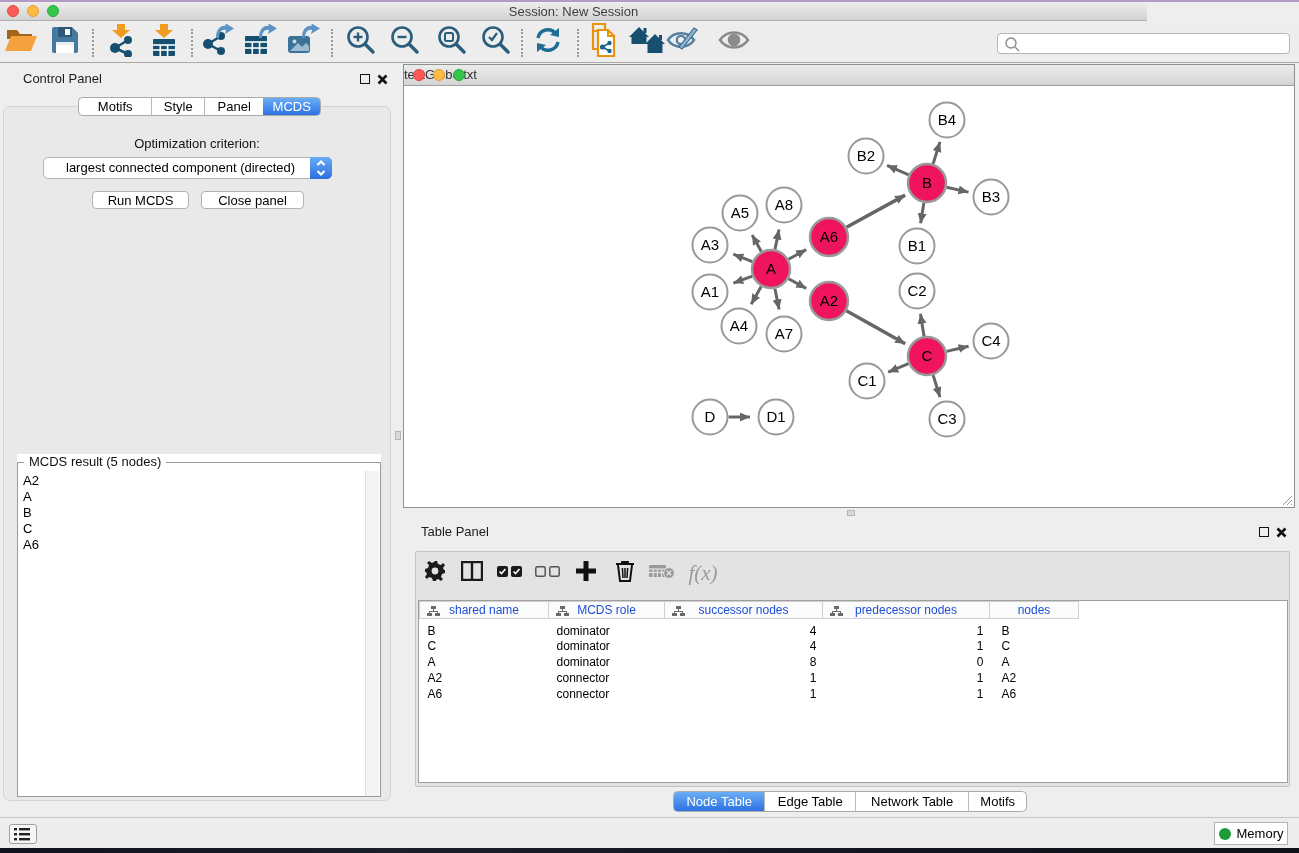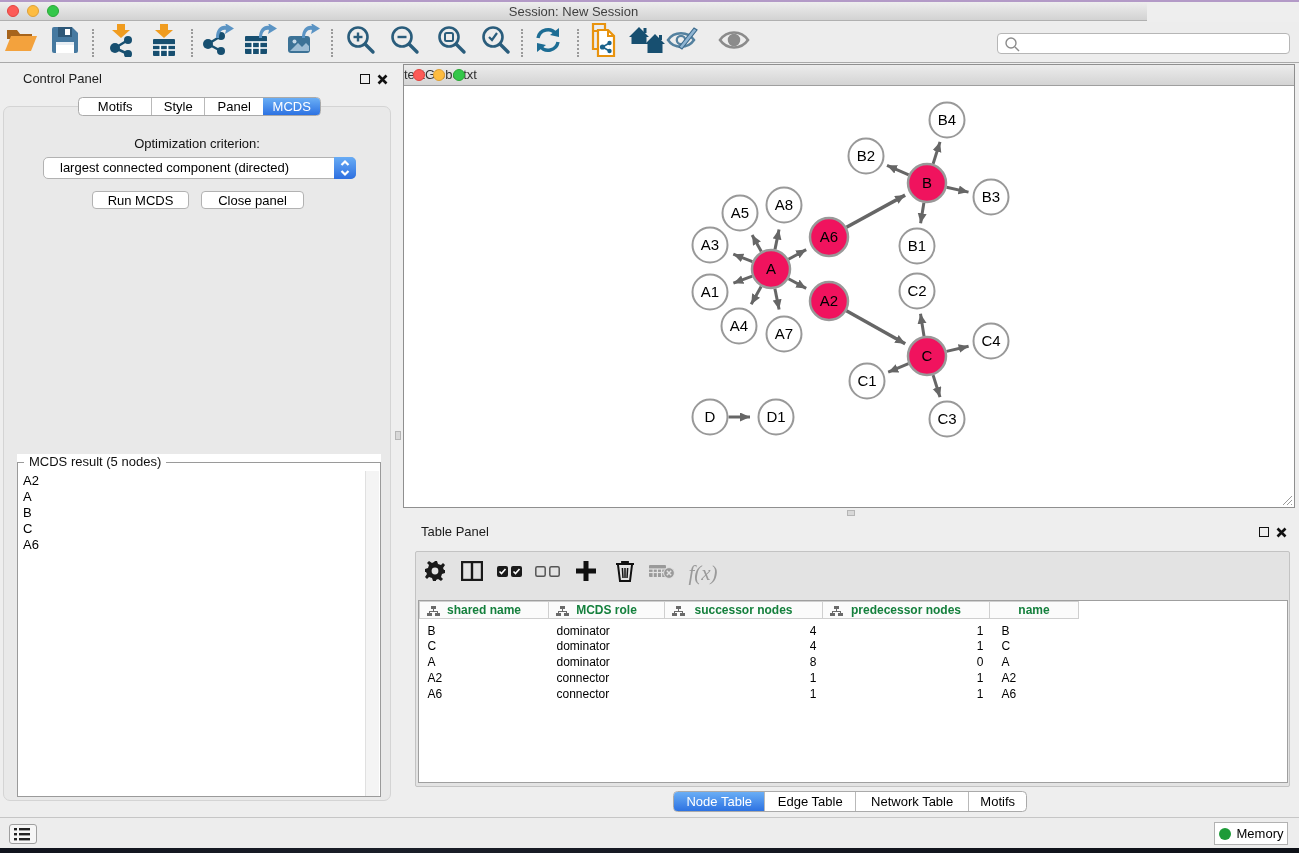--- a/index.html
+++ b/index.html
@@ -18,39 +18,39 @@
 
 #cp-title{left:23px;top:71px;font-size:13px;color:#1c1c1c}
 #cp-box{left:3px;top:106px;width:388px;height:695px;background:#e9e9e9;border:1px solid #d4d4d4;border-radius:7px}
 .winbtn-sq{position:absolute;width:10px;height:10px;border:1.6px solid #111}
 .winbtn-x{position:absolute;font-size:14px;font-weight:bold;color:#111;line-height:10px}
 .seg{position:absolute;display:flex;height:19px;border:1px solid #aaaaaa;border-radius:4.5px;background:#fff;overflow:hidden;font-size:13px}
 .seg>div{display:flex;align-items:center;justify-content:center;border-left:1px solid #b9b9b9;color:#000}
 .seg>div:first-child{border-left:none}
 .seg>div.sel{background:linear-gradient(#6aaef5,#2d72e2);color:#fff;border-left:none}
 #opt-label{left:0;top:136px;width:394px;text-align:center;font-size:13px;color:#111}
-#combo{left:43px;top:157px;width:313px;height:22px;background:#fff;border:1px solid #b2b2b2;border-radius:5px;font-size:13px;line-height:20px;padding-left:16px;color:#000}
+#combo{left:43px;top:157px;width:289px;height:22px;background:#fff;border:1px solid #b2b2b2;border-radius:5px;font-size:13px;line-height:20px;padding-left:22px;color:#000}
 #combo .step{position:absolute;right:-1px;top:-1px;width:22px;height:22px;border-radius:0 5px 5px 0;background:linear-gradient(#68acf5,#2d6fe0)}
 .btn{position:absolute;background:#fff;border:1px solid #b2b2b2;border-radius:4px;font-size:13px;display:flex;align-items:center;justify-content:center;color:#000}
 
 #fs-white{left:17px;top:454px;width:364px;height:343px;background:#fff}
 #fs{left:17px;top:462px;width:364px;height:335px;border:1px solid #9a9a9a}
 #fs-legend{left:24px;top:454px;background:#fff;padding:0 5px;font-size:13px;color:#111}
 #fs-list{left:18px;top:473px;width:360px;height:322px;background:#fff;font-size:13px;line-height:16px;padding:0 0 0 5px;color:#000}
 #fs-scroll{left:365px;top:471px;width:14px;height:325px;background:#f4f4f4;border-left:1px solid #e0e0e0}
 
 #netwin{left:403px;top:64px;width:892px;height:444px;background:#fff;border:1px solid #8f8f8f}
 #net-tb{position:absolute;left:0;top:0;width:100%;height:21px;background:linear-gradient(#ececec,#d4d4d4);border-bottom:1px solid #9f9f9f}
 #net-tb .title{width:100%;text-align:left;font-size:13px;color:#2f2f2f;line-height:20px}
 
 #tp-title{left:421px;top:524px;font-size:13px;color:#1c1c1c}
 #tp-box{left:415px;top:551px;width:875px;height:236px;background:#e3e3e3;border:1px solid #c3c3c3;border-radius:2px}
 #tbl-wrap{left:418px;top:600px;width:870px;height:183px;background:#fff;border:1px solid #9f9f9f;font-size:12px}
 table{border-collapse:collapse;table-layout:fixed;width:659px;font-size:12px}
-th{font-weight:bold;background:#fbfbfb;border:1px solid #cfcfcf;height:17px;padding:0;color:#15803d;position:relative}
+th{font-weight:normal;background:#fbfbfb;border:1px solid #cfcfcf;height:17px;padding:0;color:#1d4ed8;position:relative}
 th .hico{position:absolute;left:7px;top:4px;margin:0}
 td{height:16px;padding:0 6px 0 8px;color:#000;white-space:nowrap}
 tr:first-child+tr td{padding-top:5px}
 td:last-child{padding-left:12px}
 td.num{text-align:right}
 .hico{display:inline-block;width:13px;height:10px;margin-right:6px;vertical-align:-1px;background:
  linear-gradient(#6a6a6a,#6a6a6a) 4px 0/5px 3.2px no-repeat,
  linear-gradient(#6a6a6a,#6a6a6a) 0 6.5px/5px 3.2px no-repeat,
  linear-gradient(#6a6a6a,#6a6a6a) 8px 6.5px/5px 3.2px no-repeat,
  linear-gradient(#6a6a6a,#6a6a6a) 6px 3px/1.2px 3px no-repeat,
@@ -384,21 +384,21 @@
         <col style="width:158px">
         <col style="width:167px">
         <col style="width:89px">
       </colgroup>
     <tbody>
         <tr>
           <th><span class="hico"></span>shared name</th>
           <th><span class="hico"></span>MCDS role</th>
           <th><span class="hico"></span>successor nodes</th>
           <th><span class="hico"></span>predecessor nodes</th>
-          <th>name</th>
+          <th>nodes</th>
         </tr>
     <tr>
           <td>B</td>
           <td>dominator</td>
           <td class="num">4</td>
           <td class="num">1</td>
           <td>B</td>
         </tr>
     <tr>
           <td>C</td>

